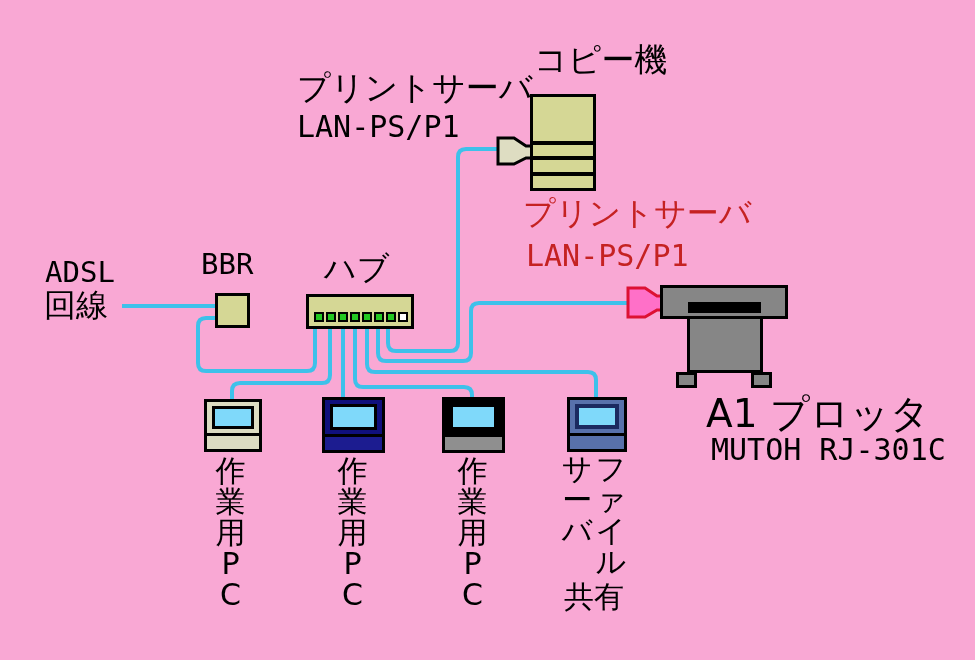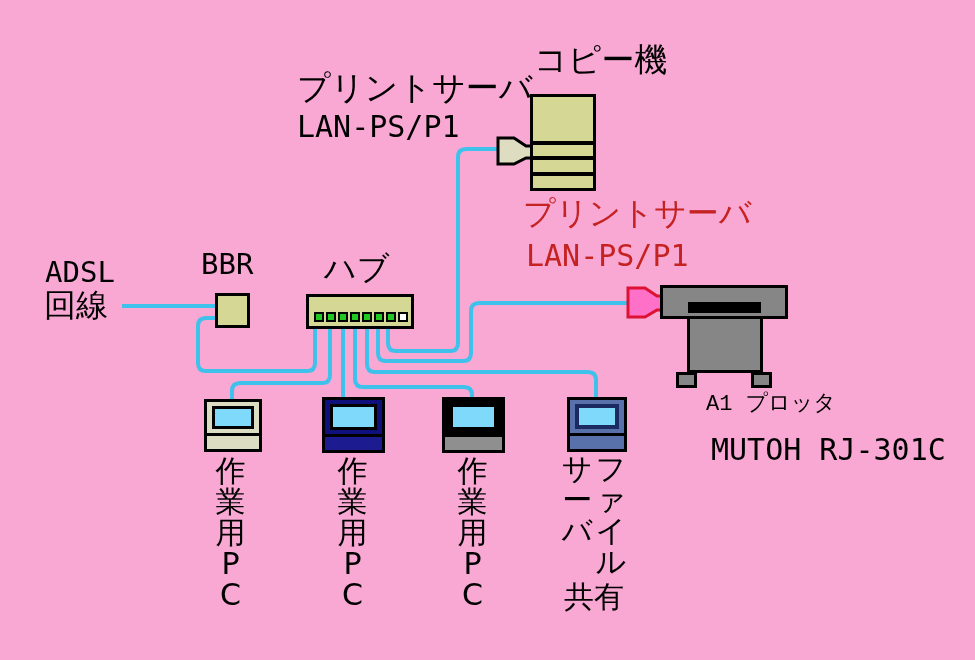--- a/index.html
+++ b/index.html
@@ -106,21 +106,21 @@
 
   <div class="label red" style="left:523px;top:196px;font-size:32px;">プリントサーバ</div>
   <div class="label mono red" style="left:526px;top:239px;font-size:30px;">LAN-PS/P1</div>
 
   <div class="label mono" style="left:201px;top:249px;font-size:29px;">BBR</div>
   <div class="label" style="left:324px;top:251px;font-size:32px;text-align:center;">ハブ</div>
 
   <div class="label mono" style="left:45px;top:257px;font-size:29px;">ADSL</div>
   <div class="label" style="left:44px;top:288px;font-size:32px;">回線</div>
 
-  <div class="label" style="left:706px;top:393px;font-size:22px;font-family:Liberation Mono, monospace;">A1 プロッタ</div>
+  <div class="label" style="left:706px;top:393px;font-size:39px;">A1 プロッタ</div>
   <div class="label mono" style="left:703px;top:433px;font-size:30px;margin-left:8px;">MUTOH RJ-301C</div>
 
   <div class="vlabel" style="left:203px;top:455px;width:55px;">
     <div class="vcol">
         <div class="vchar">作</div>
         <div class="vchar">業</div>
         <div class="vchar">用</div>
         <div class="vchar">P</div>
         <div class="vchar">C</div>
       </div>

